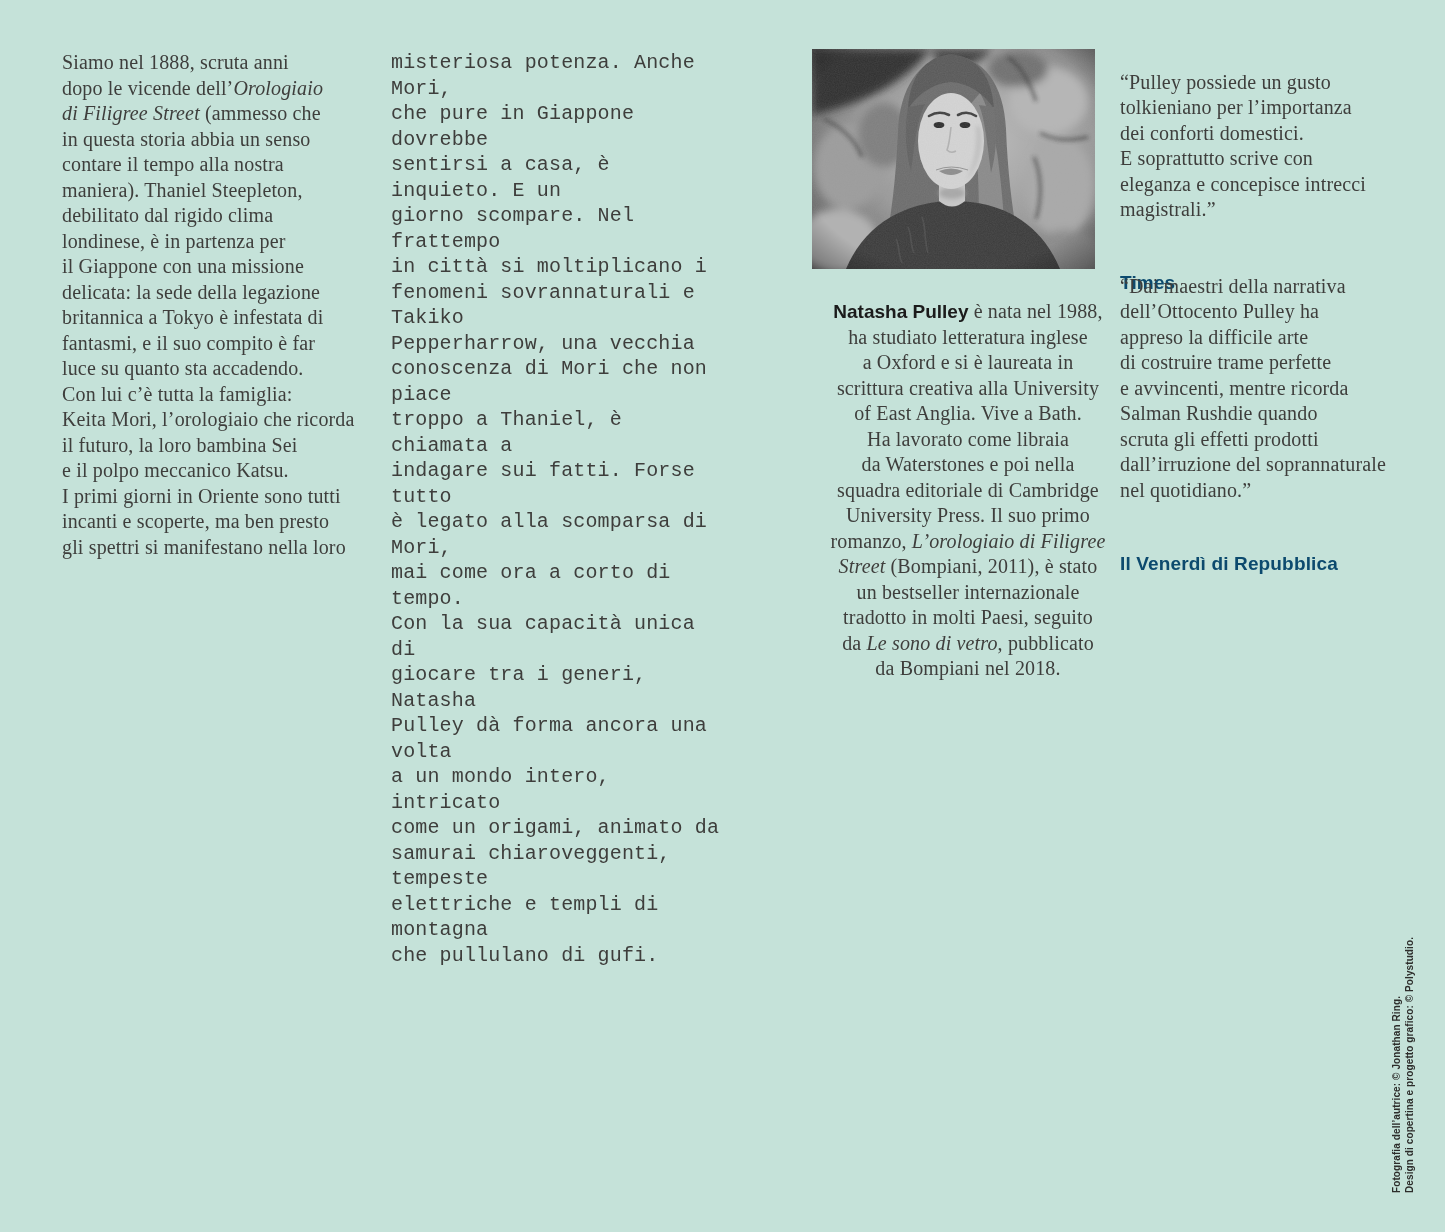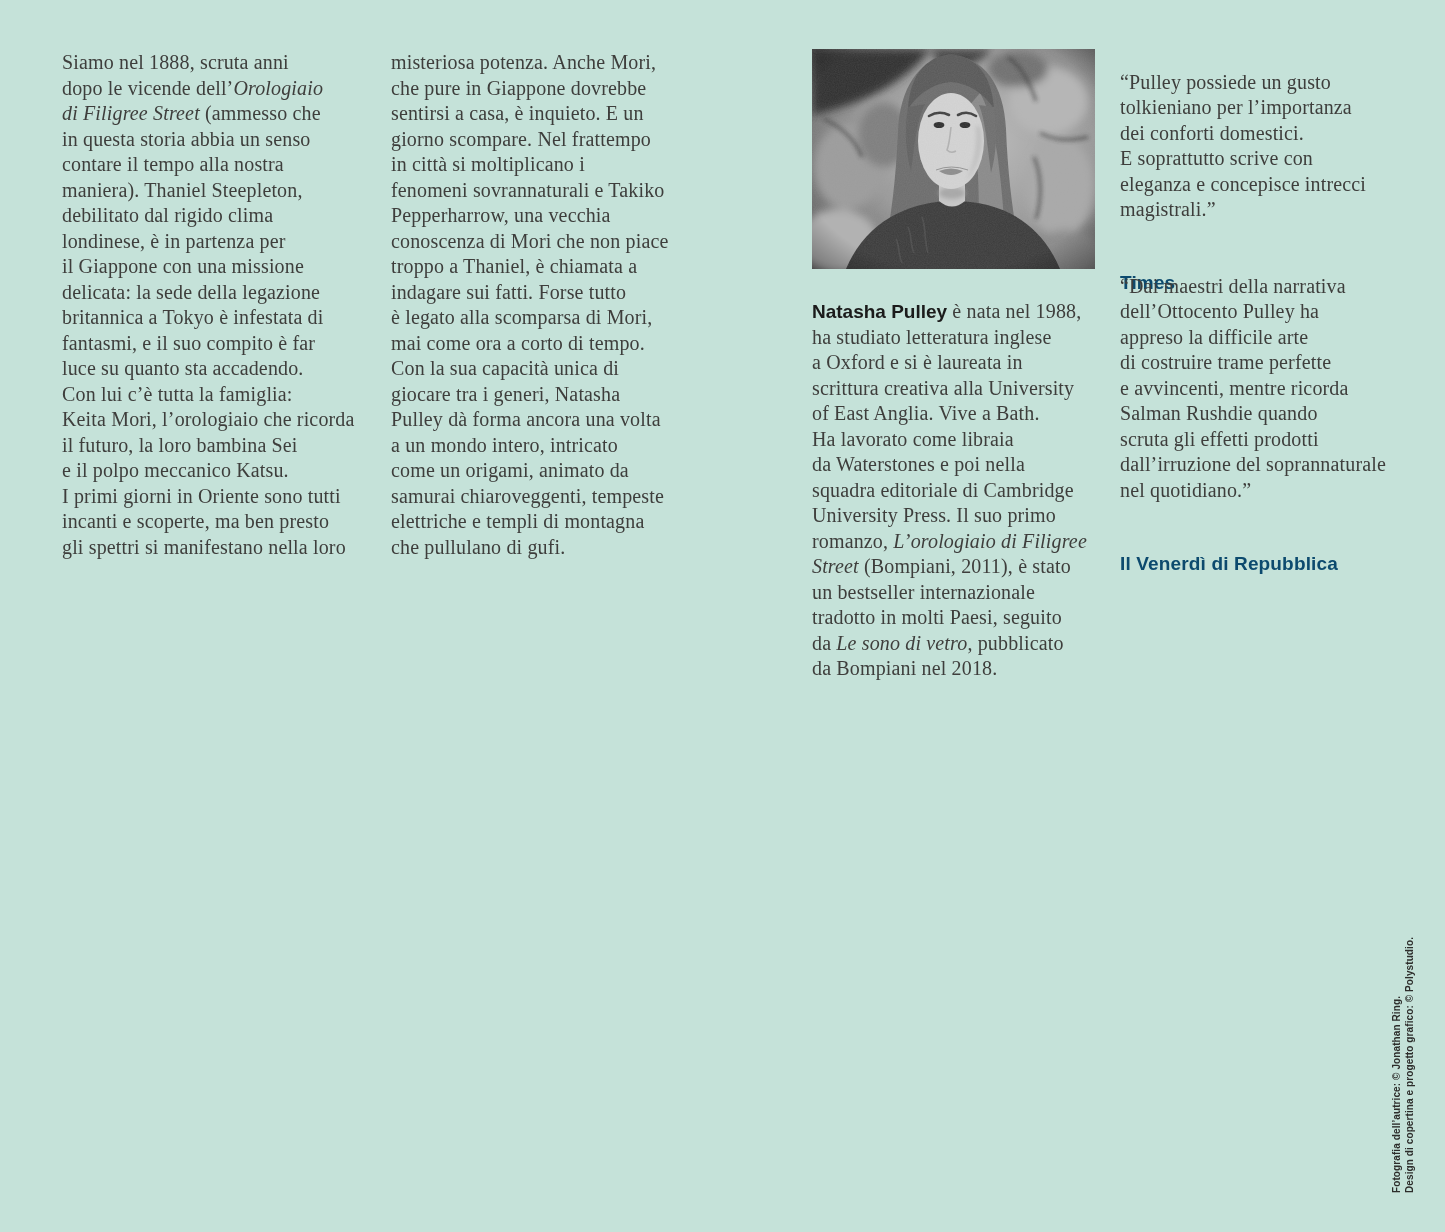--- a/index.html
+++ b/index.html
@@ -23,22 +23,22 @@
     font-family: "Liberation Sans", "DejaVu Sans", sans-serif;
     font-weight: 700; font-size: 19px; color: #1b1b1b; letter-spacing: 0;
   }
   .src {
     font-family: "Liberation Sans", "DejaVu Sans", sans-serif;
     font-weight: 700; font-size: 19px; color: #0c4a6e;
     line-height: 25.5px;
     margin-top: 22px;
   }
   #col1 { left: 62px;  top: 50px;  width: 340px; }
-  #col2 { left: 391px; top: 50px;  width: 330px; }
-  #bio  { left: 812px; top: 299px; width: 312px; }
+  #col2 { left: 391px; top: 50px;  width: 330px; font-family: Liberation Mono, monospace; }
+  #bio  { left: 812px; top: 299px; width: 312px; text-align: center; }
   #q1   { left: 1120px; top: 44px;  width: 322px; }
   #q2   { left: 1120px; top: 248px; width: 330px; }
   #photo {
     position: absolute; left: 812px; top: 49px;
     width: 283px; height: 220px; overflow: hidden;
   }
   #credits {
     position: absolute; left: 1390px; top: 1193px;
     transform: rotate(-90deg); transform-origin: 0 0;
     font-family: "Liberation Sans", "DejaVu Sans", sans-serif;

